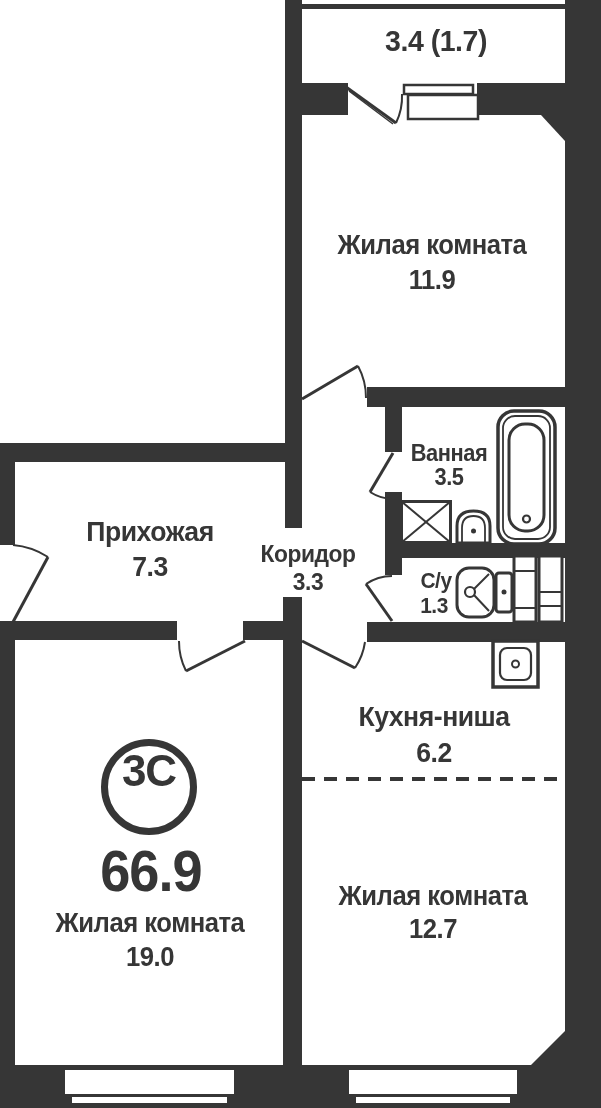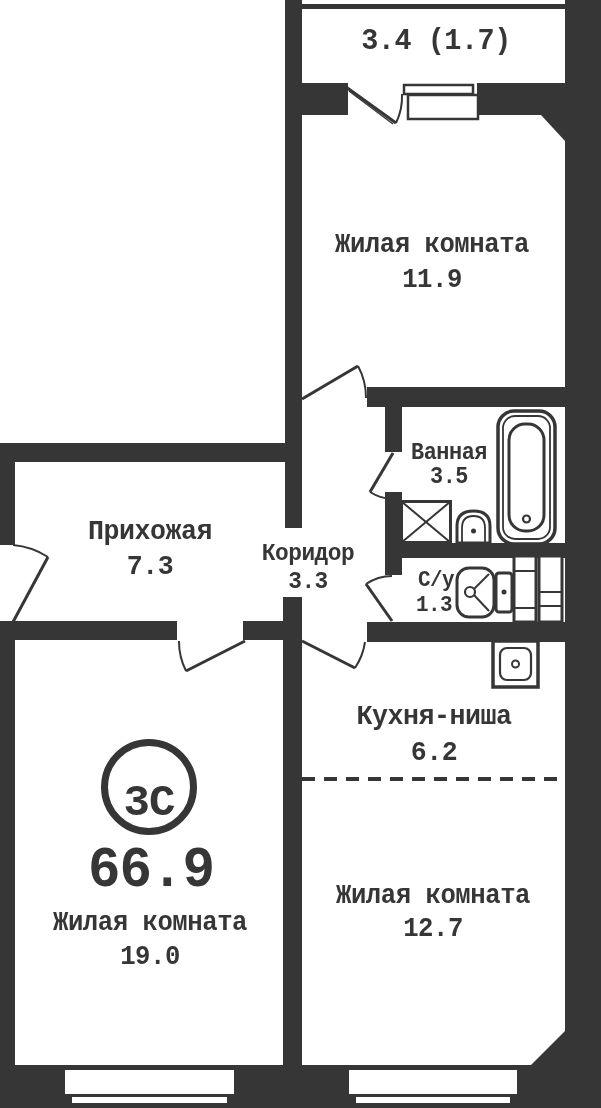--- a/index.html
+++ b/index.html
@@ -1,31 +1,31 @@
 <!DOCTYPE html>
 <html><head>
 <meta charset="utf-8">
 <style>
   html,body{margin:0;padding:0;background:#fff;}
   .plan{
     position:relative;width:601px;height:1108px;background:#ffffff;
-    font-family:Liberation Mono, monospace;font-weight:700;color:#363636;
+    font-family:Liberation Sans, sans-serif;font-weight:700;color:#363636;
     overflow:hidden;
   }
   .wall{position:absolute;background:#363636;}
   .win{position:absolute;background:#ffffff;}
   .svg-layer{position:absolute;left:0;top:0;pointer-events:none;}
   .lbl{
     position:absolute;transform:translate(-50%,-50%) scaleX(.95);
     white-space:nowrap;line-height:1;letter-spacing:-0.5px;
   }
   .badge{
     position:absolute;left:101px;top:739px;width:82px;height:82px;
     border:7px solid #363636;border-radius:50%;
-    display:flex;align-items:flex-end;justify-content:center;
+    display:flex;align-items:flex-start;justify-content:center;
     font-size:44px;letter-spacing:-1px;
   }
   .total{font-size:57px;letter-spacing:-1px;}
 </style>
 </head>
 <body>
 
 <div class="plan">
 
   <div class="wall" style="left:0px;top:443px;width:302px;height:19px"></div>

